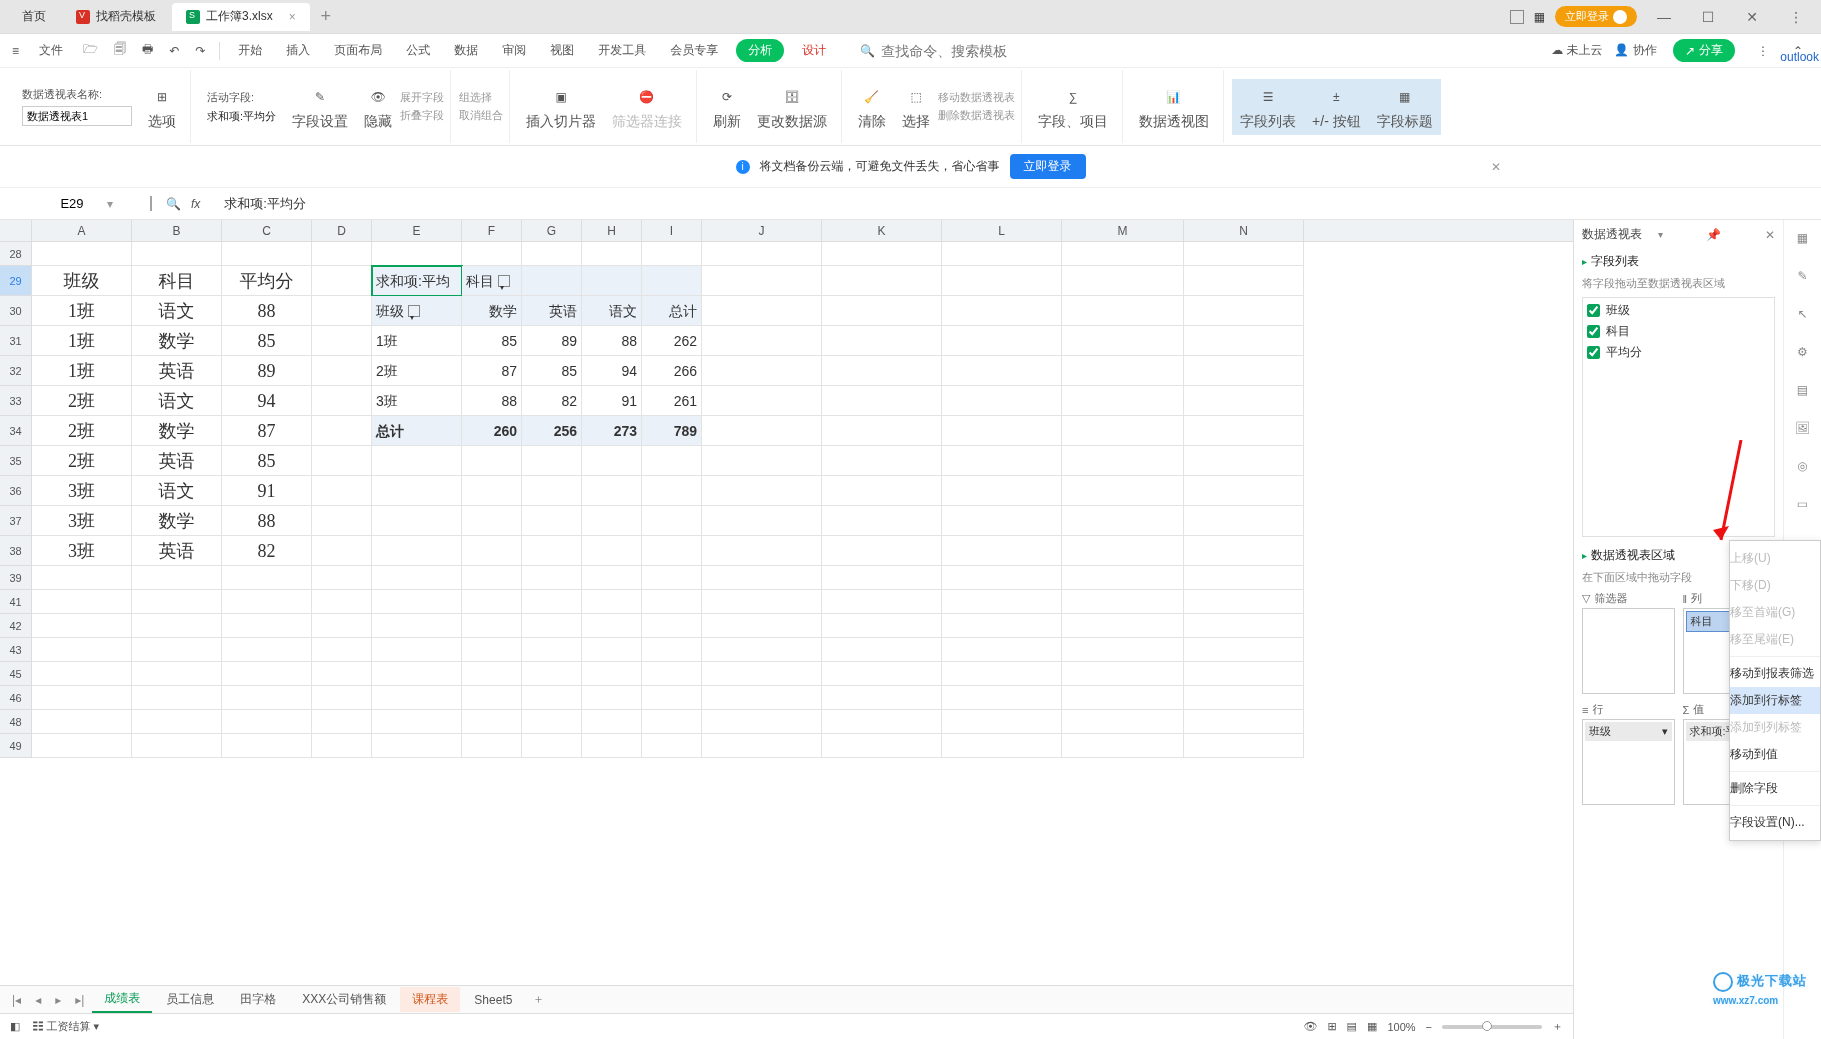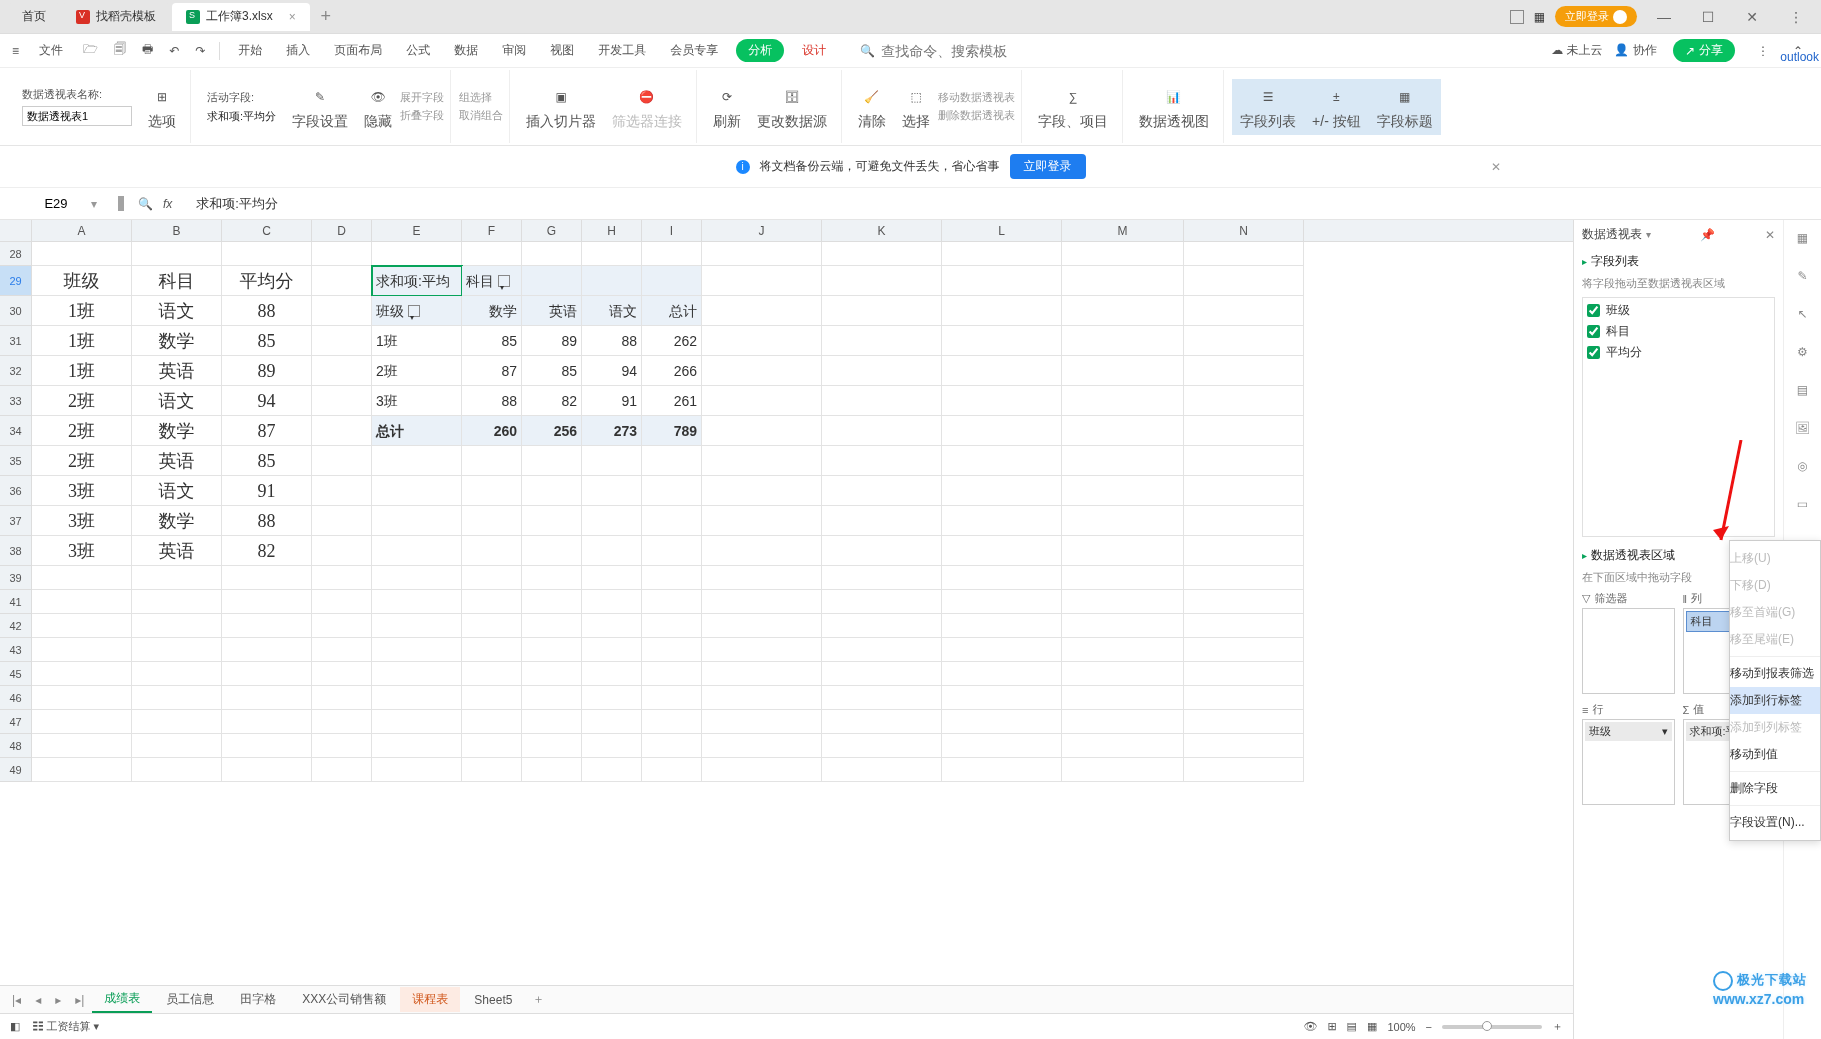--- a/index.html
+++ b/index.html
@@ -42,21 +42,21 @@
   .namebox-group{display:flex;flex-direction:column; gap:4px; padding:4px 8px;}
   .namebox-group input{border:1px solid #ccc; height:20px; width:110px; padding:0 4px; font-size:11px;}
   .ribbon .tiny-list{display:flex;flex-direction:column;gap:3px;font-size:11px;color:#999;}
   
   .msgbar { height:42px; display:flex; align-items:center; justify-content:center; gap:10px; border-bottom:1px solid #eee; position:relative;}
   .msgbar .info-ico{width:14px;height:14px;border-radius:50%;background:#1b88ff;color:#fff;display:flex;align-items:center;justify-content:center;font-size:10px;}
   .msgbar .msg-btn{background:#1e7df0;color:#fff;padding:4px 14px;border-radius:4px;cursor:pointer;}
   .msgbar .msg-close{position:absolute;right:320px;color:#999;cursor:pointer;}
   
   .formulabar{height:32px;display:flex;align-items:center;border-bottom:1px solid #e5e5e5;}
-  .formulabar .cellname{width:124px;border-right:6px solid #a3a3a3;display:flex;align-items:center;justify-content:center;}
+  .formulabar .cellname{width:152px;border-right:2px solid #a3a3a3;display:flex;align-items:center;justify-content:center;}
   .formulabar .cellname input{border:none;text-align:center;width:70px;font-size:13px;background:transparent;}
   .formulabar .fx{padding:0 14px;color:#555;display:flex;align-items:center;gap:10px;}
   .formulabar .formula{flex:1;padding-left:10px;font-size:13px;}
   
   .main{flex:1;display:flex;overflow:hidden;}
   .sheet-area{flex:1;display:flex;flex-direction:column;overflow:hidden;position:relative;}
   .col-headers{display:flex;height:22px;background:#eef2f5;border-bottom:1px solid #ddd;}
   .corner{width:32px;border-right:1px solid #ddd;}
   .col-h{border-right:1px solid #ddd;text-align:center;line-height:22px;color:#555;font-size:12px;}
   .grid-body{flex:1;overflow:auto;position:relative;}
@@ -79,21 +79,21 @@
   .sheet-tab{padding:4px 12px;cursor:pointer;color:#555;}
   .sheet-tab.active{color:#0a9e57;border-bottom:2px solid #0a9e57;}
   .sheet-tab.warn{background:#fdebe3;color:#d1591e;}
   
   .statusbar{height:26px;border-top:1px solid #ddd;display:flex;align-items:center;padding:0 10px;gap:12px;color:#555;font-size:11px;}
   .statusbar .right3{margin-left:auto;display:flex;align-items:center;gap:10px;}
   .slider{width:100px;height:4px;background:#ccc;border-radius:2px;position:relative;}
   .slider .th{width:10px;height:10px;background:#fff;border:1px solid #999;border-radius:50%;position:absolute;left:40px;top:-4px;}
   
   .pivot-pane{width:210px;border-left:1px solid #ddd;display:flex;flex-direction:column;padding:6px 8px;gap:6px;}
-  .pivot-pane .hdr{display:flex;align-items:center;gap:4px;font-size:12px;color:#444;}
+  .pivot-pane .hdr{display:flex;align-items:center;gap:16px;font-size:12px;color:#444;}
   .pivot-pane .hdr .drop{font-size:10px;color:#888;}
   .pivot-pane .pin{margin-left:auto;color:#888;}
   .section-title{display:flex;align-items:center;gap:4px;font-size:12px;color:#222;margin-top:4px;}
   .section-title::before{content:"▸";color:#07a35a;font-size:10px;}
   .field-list{border:1px solid #e0e0e0;flex:0 0 240px;padding:4px;display:flex;flex-direction:column;gap:4px;}
   .chk{display:flex;align-items:center;gap:6px;font-size:12px;}
   .chk input{accent-color:#07a35a;}
   .hint{font-size:11px;color:#888;}
   .area-grid{display:grid;grid-template-columns:1fr 1fr;gap:8px;}
   .area-box{display:flex;flex-direction:column;gap:2px;}
@@ -606,37 +606,20 @@
             <div class="cell col-G" id="cG46"></div>
             <div class="cell col-H" id="cH46"></div>
             <div class="cell col-I" id="cI46"></div>
             <div class="cell col-J" id="cJ46"></div>
             <div class="cell col-K" id="cK46"></div>
             <div class="cell col-L" id="cL46"></div>
             <div class="cell col-M" id="cM46"></div>
             <div class="cell col-N" id="cN46"></div>
           </div>
           <div class="row">
-            <div class="row-h">47</div>
-            <div class="cell col-A" id="cA47"></div>
-            <div class="cell col-B" id="cB47"></div>
-            <div class="cell col-C" id="cC47"></div>
-            <div class="cell col-D" id="cD47"></div>
-            <div class="cell col-E" id="cE47"></div>
-            <div class="cell col-F" id="cF47"></div>
-            <div class="cell col-G" id="cG47"></div>
-            <div class="cell col-H" id="cH47"></div>
-            <div class="cell col-I" id="cI47"></div>
-            <div class="cell col-J" id="cJ47"></div>
-            <div class="cell col-K" id="cK47"></div>
-            <div class="cell col-L" id="cL47"></div>
-            <div class="cell col-M" id="cM47"></div>
-            <div class="cell col-N" id="cN47"></div>
-          </div>
-          <div class="row">
             <div class="row-h">48</div>
             <div class="cell col-A" id="cA48"></div>
             <div class="cell col-B" id="cB48"></div>
             <div class="cell col-C" id="cC48"></div>
             <div class="cell col-D" id="cD48"></div>
             <div class="cell col-E" id="cE48"></div>
             <div class="cell col-F" id="cF48"></div>
             <div class="cell col-G" id="cG48"></div>
             <div class="cell col-H" id="cH48"></div>
             <div class="cell col-I" id="cI48"></div>
@@ -789,14 +772,14 @@
   <svg class="arrow" style="right:70px;top:440px" width="40" height="120">
       <line x1="30" y1="0" x2="10" y2="100" stroke="#e11" stroke-width="3"></line>
       <polygon points="10,100 18,86 2,90" fill="#e11"></polygon>
     </svg>
   <svg class="arrow" style="right:4px;top:550px" width="30" height="130">
       <line x1="25" y1="0" x2="8" y2="118" stroke="#e11" stroke-width="3"></line>
       <polygon points="8,118 16,104 0,108" fill="#e11"></polygon>
     </svg>
 
   <div class="outlook">outlook</div>
-  <div class="watermark"><span class="globe"></span><span class="wide">极光下载站</span><br><span style="font-size:14px">www.xz7.com</span></div>
+  <div class="watermark"><span class="globe"></span><span class="wide">极光下载站</span><br><span style="font-size:10px">www.xz7.com</span></div>
 </div>
 
 </body></html>

